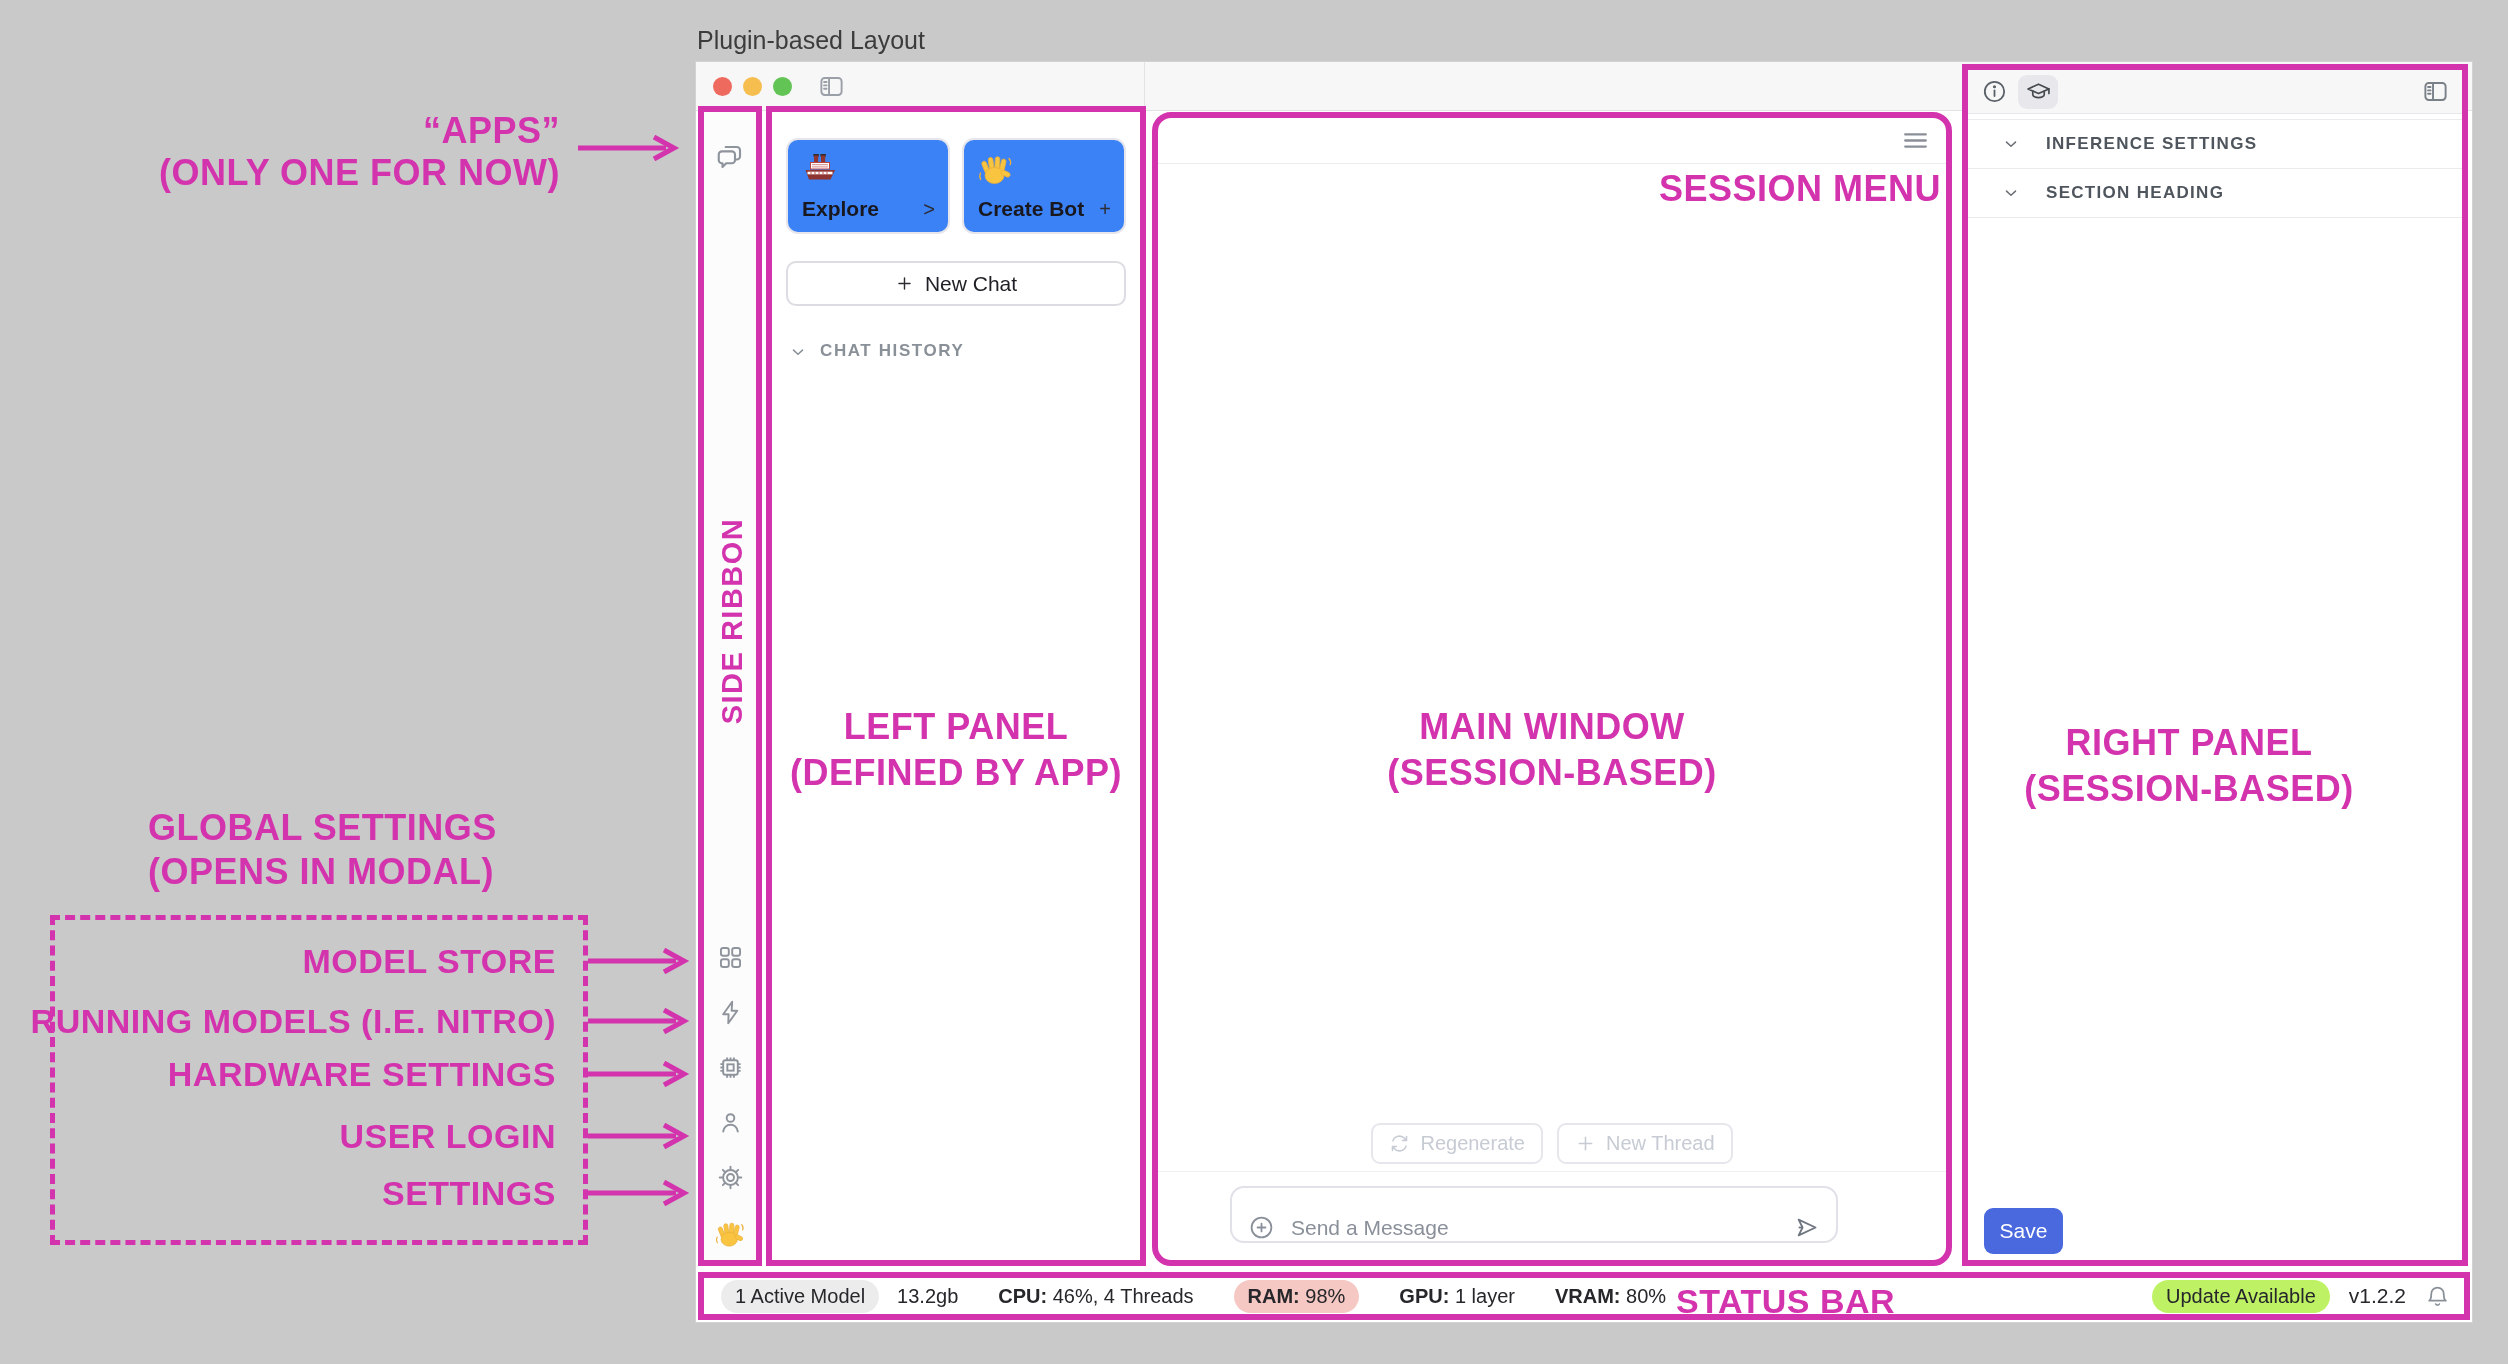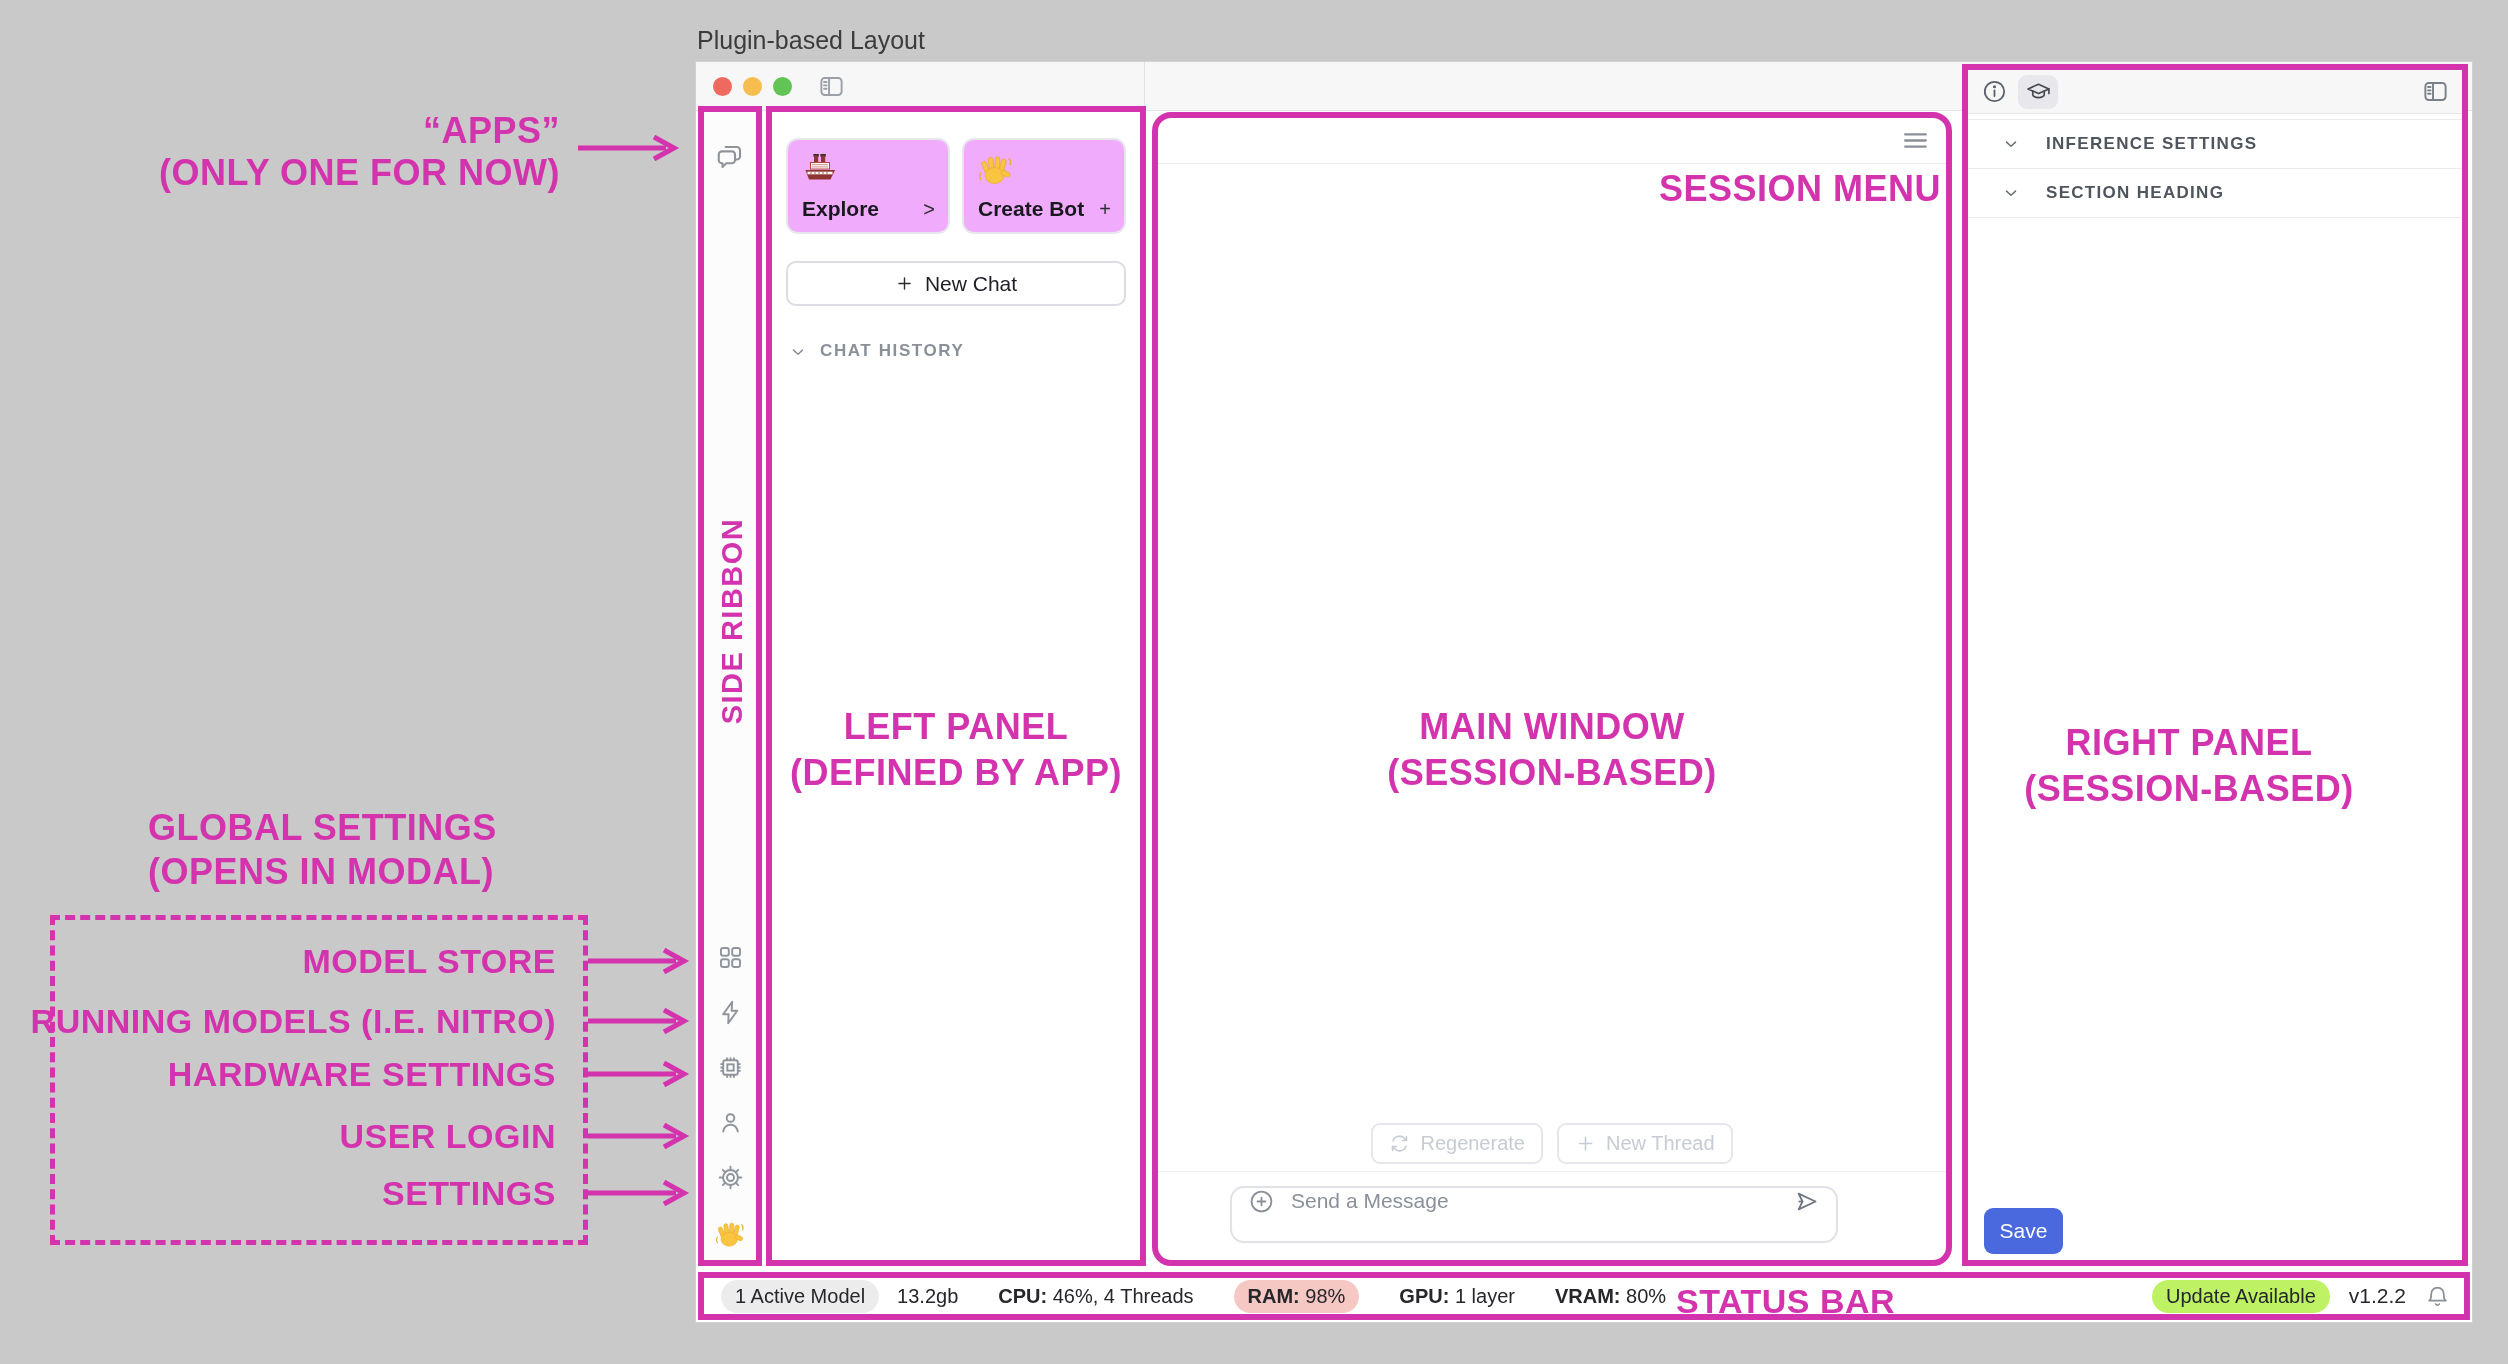--- a/index.html
+++ b/index.html
@@ -13,38 +13,38 @@
   .tl-red{background:#ee6a5f;} .tl-yellow{background:#f5be4e;} .tl-green{background:#61c454;}
   .tb-icon{margin-left:26px;}
   .tb-divider{position:absolute;left:448px;top:0;width:1px;height:48px;background:#e3e3e5;}
   .region{position:absolute;border:6px solid #d433ae;background:#ffffff;box-sizing:border-box;}
   .ribbon{left:2px;top:44px;width:64px;height:1160px;background:#fcfcfd;}
   .ribbon-top{position:absolute;top:30px;left:0;width:100%;display:flex;justify-content:center;}
   .ribbon-bottom{position:absolute;bottom:10px;left:0;width:100%;display:flex;flex-direction:column;align-items:center;gap:28px;}
   .leftpanel{left:70px;top:44px;width:380px;height:1160px;}
   .lp-inner{position:absolute;inset:0;padding:0 14px;box-sizing:border-box;}
   .cards{display:flex;gap:12px;margin-top:26px;}
-  .card{flex:1;height:96px;border:2px solid #e6e6ec;border-radius:12px;background:#f0abfc;position:relative;padding:12px 14px;box-sizing:border-box;}
+  .card{flex:1;height:96px;border:2px solid #e6e6ec;border-radius:12px;background:#3b82f6;position:relative;padding:12px 14px;box-sizing:border-box;}
   .card-bottom{position:absolute;left:14px;right:13px;bottom:11px;display:flex;justify-content:space-between;align-items:center;}
   .card-label{font-size:21px;font-weight:600;color:#18181e;}
   .card-action{font-size:20px;color:#2c2c33;}
   .newchat{margin-top:27px;width:100%;height:45px;border:2px solid #dcdce2;border-radius:10px;background:#fff;display:flex;align-items:center;justify-content:center;gap:11px;font-size:21px;color:#1f1f26;font-family:inherit;cursor:pointer;}
   .history-header{margin-top:35px;display:flex;align-items:flex-end;gap:13px;padding:0 3px;color:#8a9098;font-size:17px;font-weight:700;letter-spacing:1.6px;}
   .chat-item{margin-top:24px;padding:0 2px;}
   .chat-title-row{display:flex;justify-content:space-between;align-items:baseline;}
   .chat-title{font-size:20px;font-weight:700;color:#17171d;}
   .chat-time{font-size:17.5px;color:#8a9098;}
   .chat-preview{margin-top:9px;font-size:17.5px;line-height:23px;color:#9ca2ab;}
   .chat-divider{margin-top:16px;border-bottom:1px solid #ededf1;}
   .mainwin{left:456px;top:50px;width:800px;height:1154px;border-radius:19px;}
   .main-topbar{position:absolute;top:0;left:0;right:0;height:46px;border-bottom:1px solid #ededef;display:flex;align-items:center;justify-content:flex-end;padding-right:16px;box-sizing:border-box;}
   .thread-buttons{position:absolute;left:0;right:0;bottom:96px;display:flex;justify-content:center;gap:14px;}
   .ghost-btn{display:flex;align-items:center;gap:10px;border:2px solid #e6e6ec;border-radius:9px;background:#fff;color:#c7cbd3;font-size:20px;font-family:inherit;padding:7px 16px;cursor:pointer;}
   .input-sep{position:absolute;left:0;right:0;bottom:88px;height:1px;background:#f1f1f4;}
-  .message-box{position:absolute;left:72px;bottom:17px;width:608px;height:57px;border:2px solid #e1e1e8;border-radius:14px;background:#fff;display:flex;align-items:flex-start;padding:0 16px;box-sizing:border-box;gap:14px;}
+  .message-box{position:absolute;left:72px;bottom:17px;width:608px;height:57px;border:2px solid #e1e1e8;border-radius:14px;background:#fff;display:flex;align-items:flex-end;padding:0 16px;box-sizing:border-box;gap:14px;}
   .message-box input{flex:1;border:none;outline:none;font-size:21px;color:#2a2a30;font-family:inherit;background:transparent;}
   .message-box input::placeholder{color:#8a909a;}
   .rightpanel{left:1266px;top:2px;width:506px;height:1202px;}
   .rp-header{position:absolute;top:0;left:0;right:0;height:44px;background:#f7f7f8;border-bottom:1px solid #e7e7ea;display:flex;align-items:center;padding:0 13px;box-sizing:border-box;}
   .rp-chip{margin-left:10px;width:40px;height:34px;border-radius:9px;background:#e8e8ec;display:flex;align-items:center;justify-content:center;}
   .rp-spacer{flex:1;}
   .rp-title{padding:16px 17px 13px 17px;border-bottom:1px solid #ebebee;font-size:17px;font-weight:700;letter-spacing:1.3px;color:#4f555d;}
   .rp-row{height:48px;display:flex;align-items:center;gap:26px;padding:0 34px;border-bottom:1px solid #ebebee;font-size:17px;font-weight:700;letter-spacing:1.3px;color:#4f555d;cursor:pointer;}
   .save-btn{position:absolute;left:16px;bottom:6px;width:79px;height:46px;background:#4a69de;color:#fff;font-size:21px;font-family:inherit;border:none;border-radius:9px;cursor:pointer;}
   .statusbar{left:2px;top:1210px;width:1772px;height:48px;display:flex;align-items:center;padding-left:17px;box-sizing:border-box;font-size:20px;color:#26262b;}

